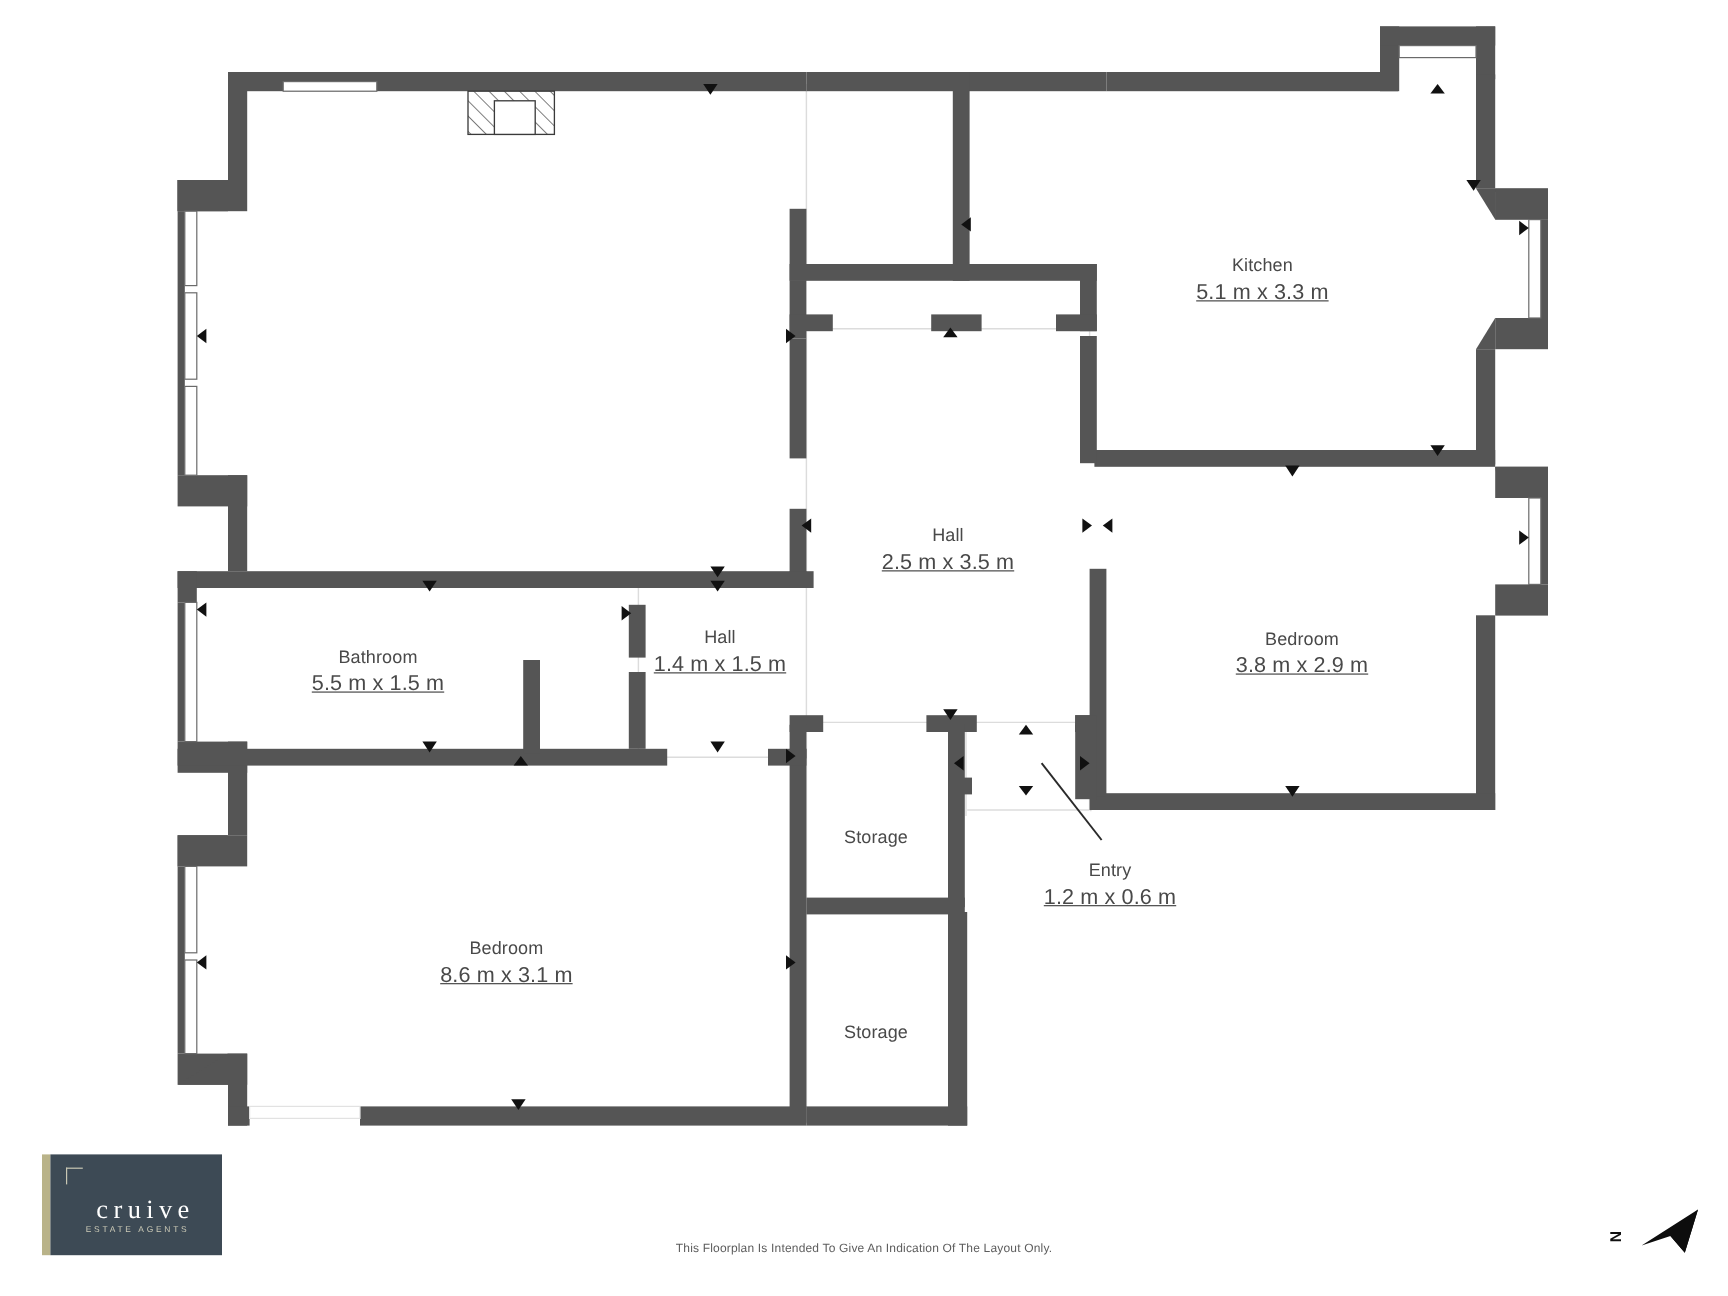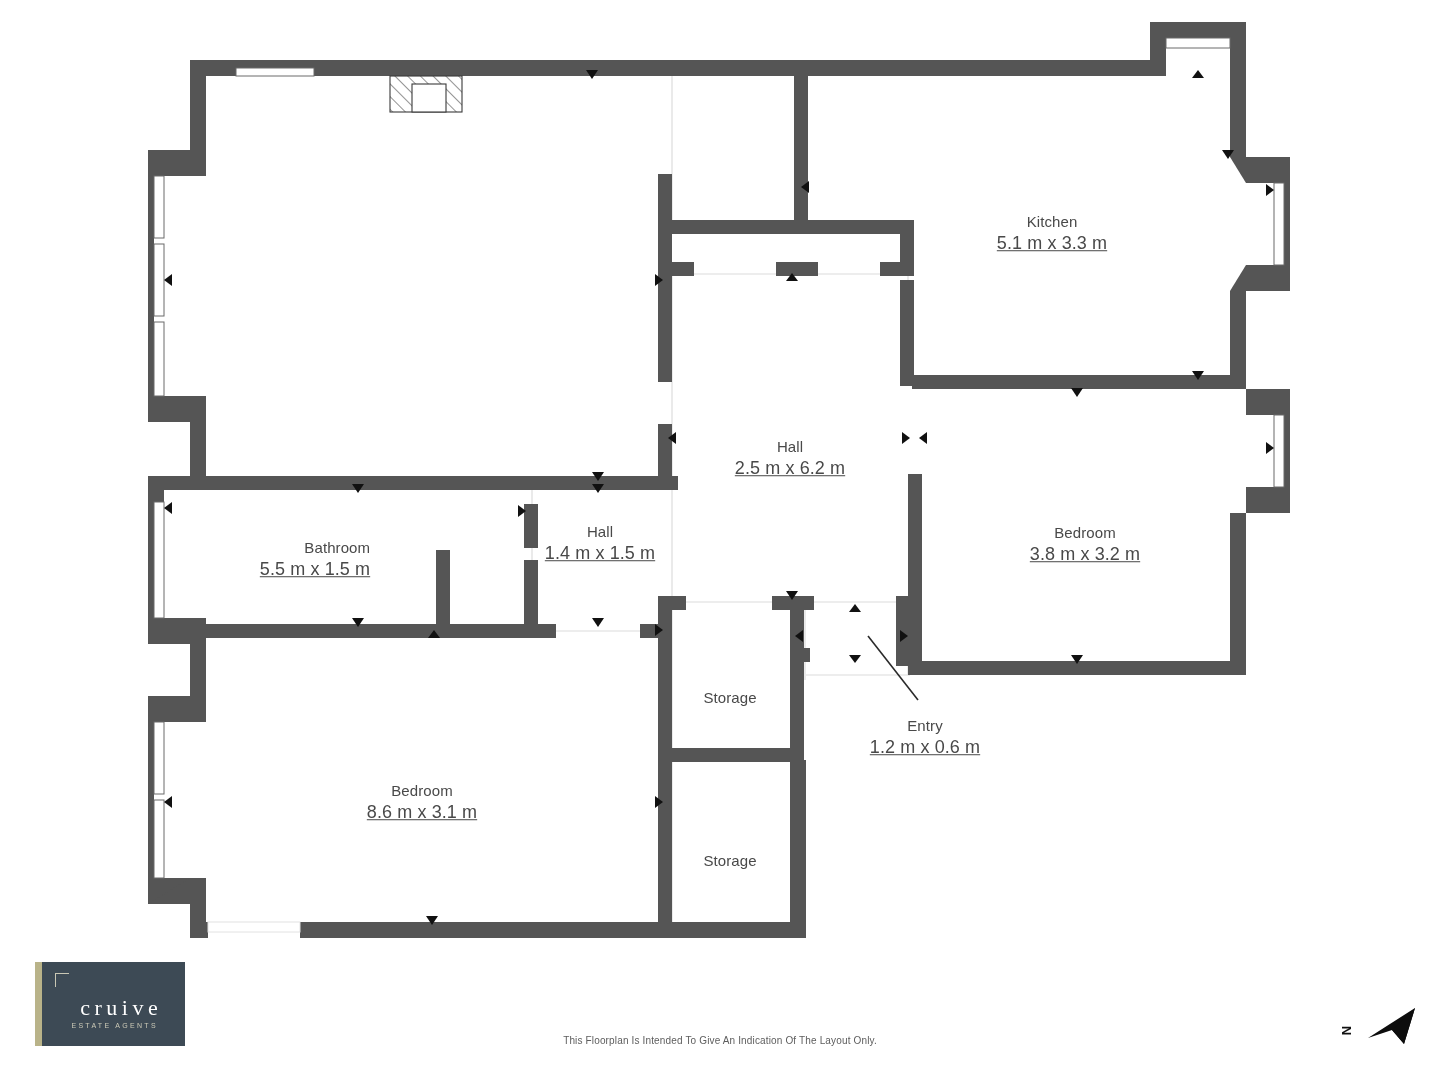--- a/index.html
+++ b/index.html
@@ -339,29 +339,29 @@
   </svg>
 
 
   <div class="room-label" style="left:1052px; top:234px;">
     <span class="rl-name">Kitchen</span>
     <span class="rl-dims">5.1 m x 3.3 m</span>
   </div>
 
   <div class="room-label" style="left:790px; top:459px;">
     <span class="rl-name">Hall</span>
-    <span class="rl-dims">2.5 m x 6.2 m</span>
+    <span class="rl-dims">2.5 m x 3.5 m</span>
   </div>
 
   <div class="room-label" style="left:1085px; top:545px;">
     <span class="rl-name">Bedroom</span>
-    <span class="rl-dims">3.8 m x 3.2 m</span>
-  </div>
-
-  <div class="room-label" style="left:315px; top:560px;text-align:right;">
+    <span class="rl-dims">3.8 m x 2.9 m</span>
+  </div>
+
+  <div class="room-label" style="left:315px; top:560px;">
     <span class="rl-name">Bathroom</span>
     <span class="rl-dims">5.5 m x 1.5 m</span>
   </div>
 
   <div class="room-label" style="left:600px; top:544px;">
     <span class="rl-name">Hall</span>
     <span class="rl-dims">1.4 m x 1.5 m</span>
   </div>
 
   <div class="room-label" style="left:422px; top:803px;">

